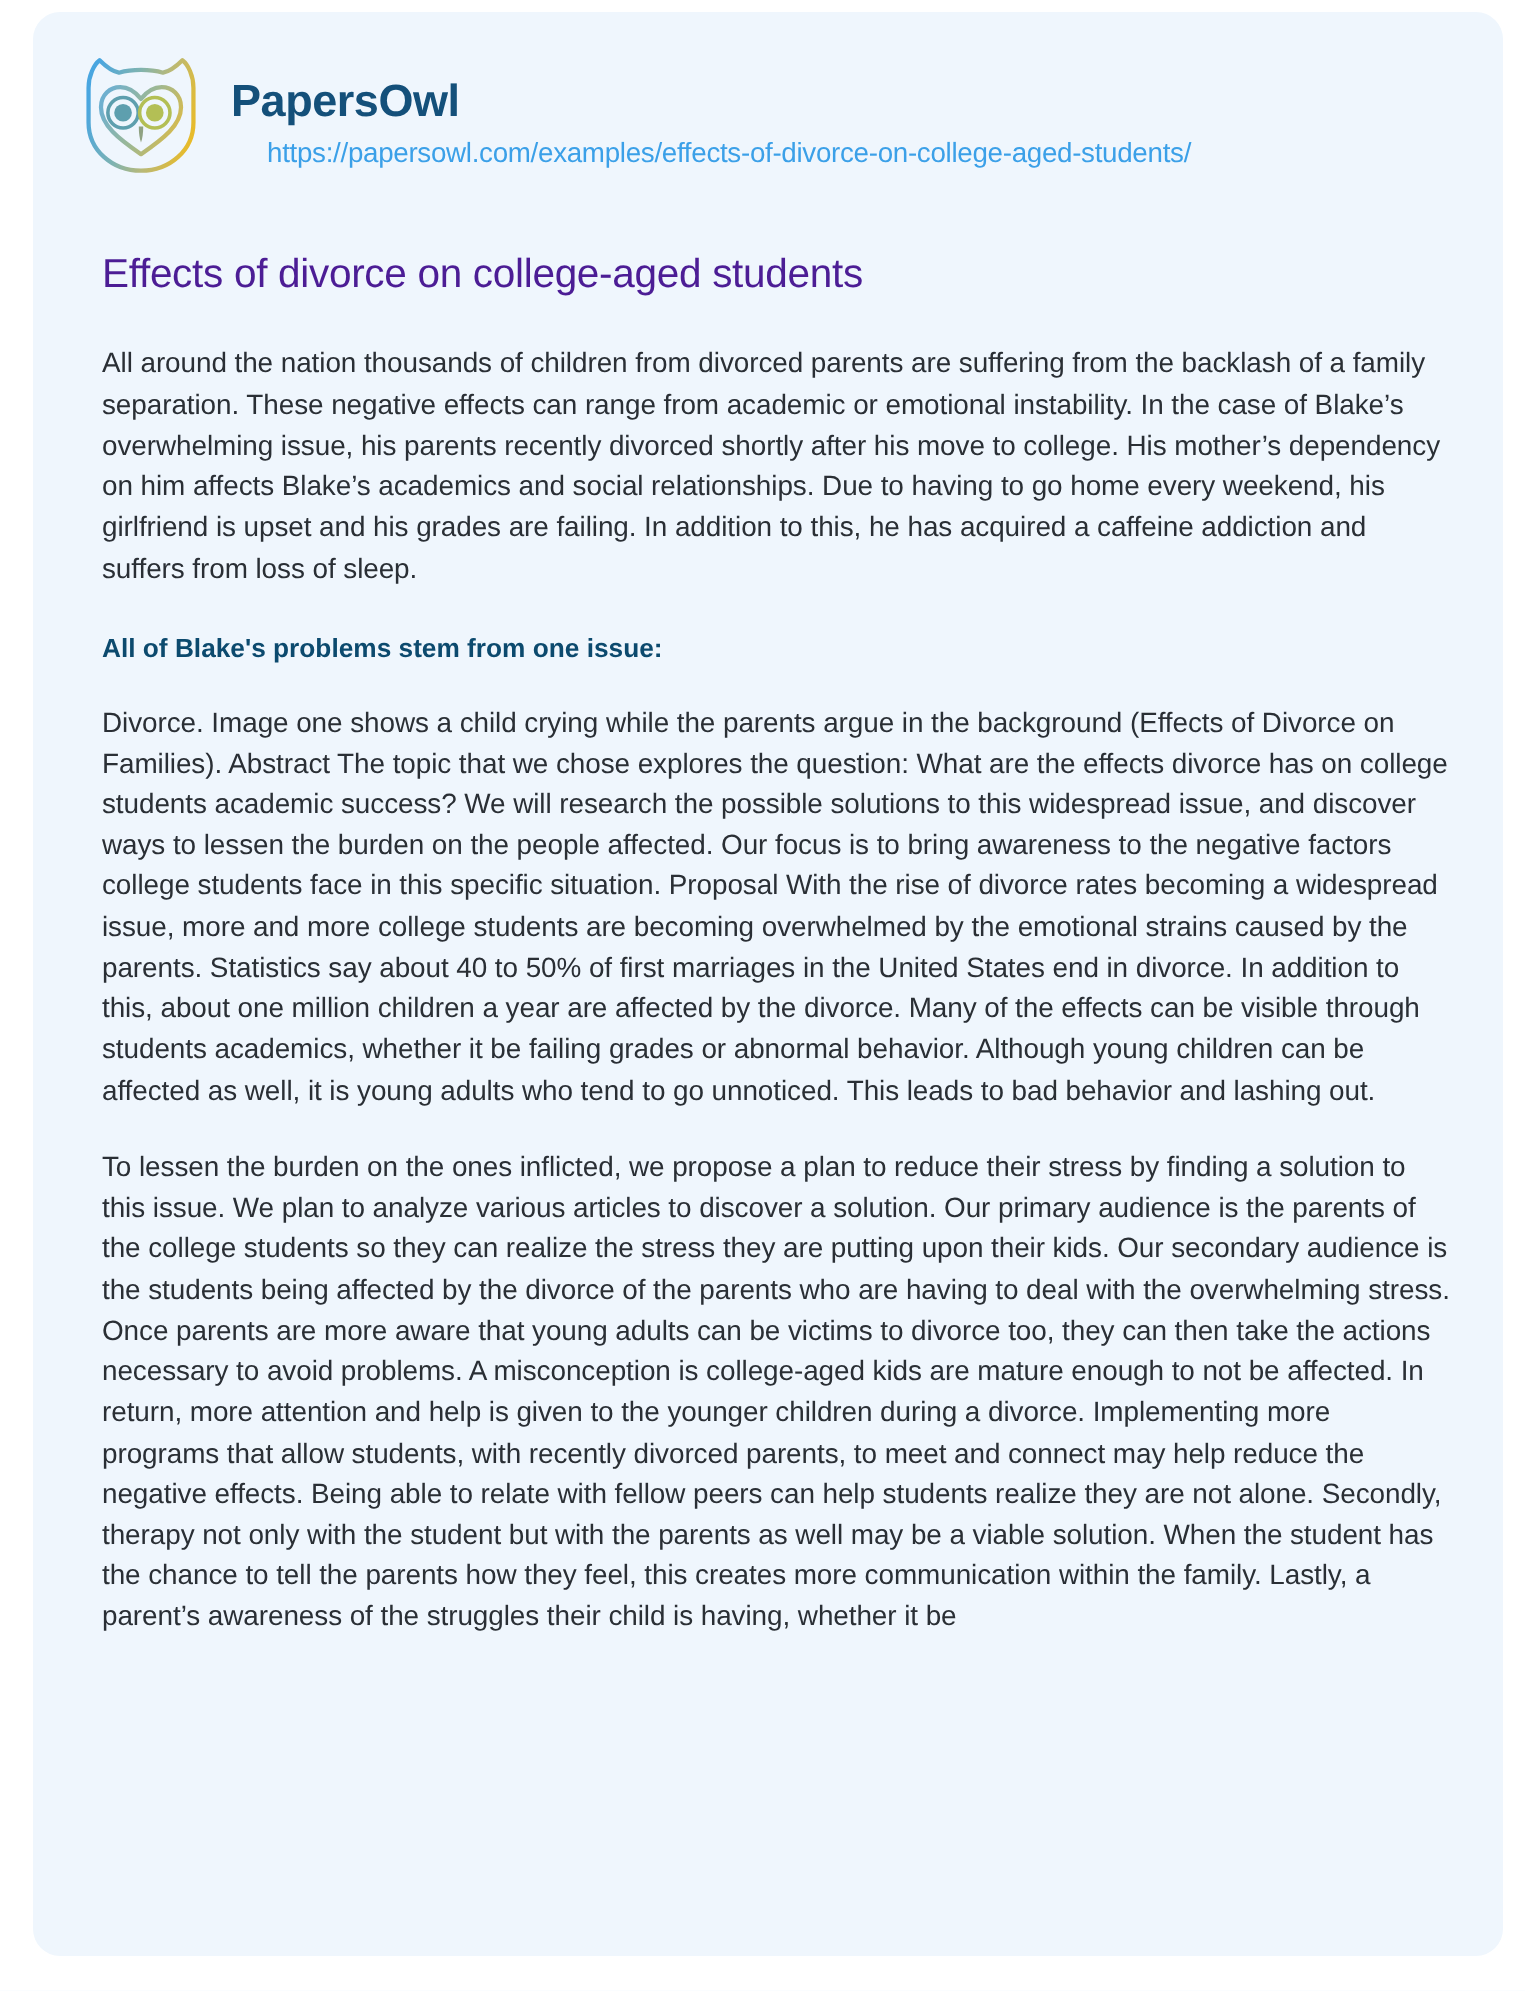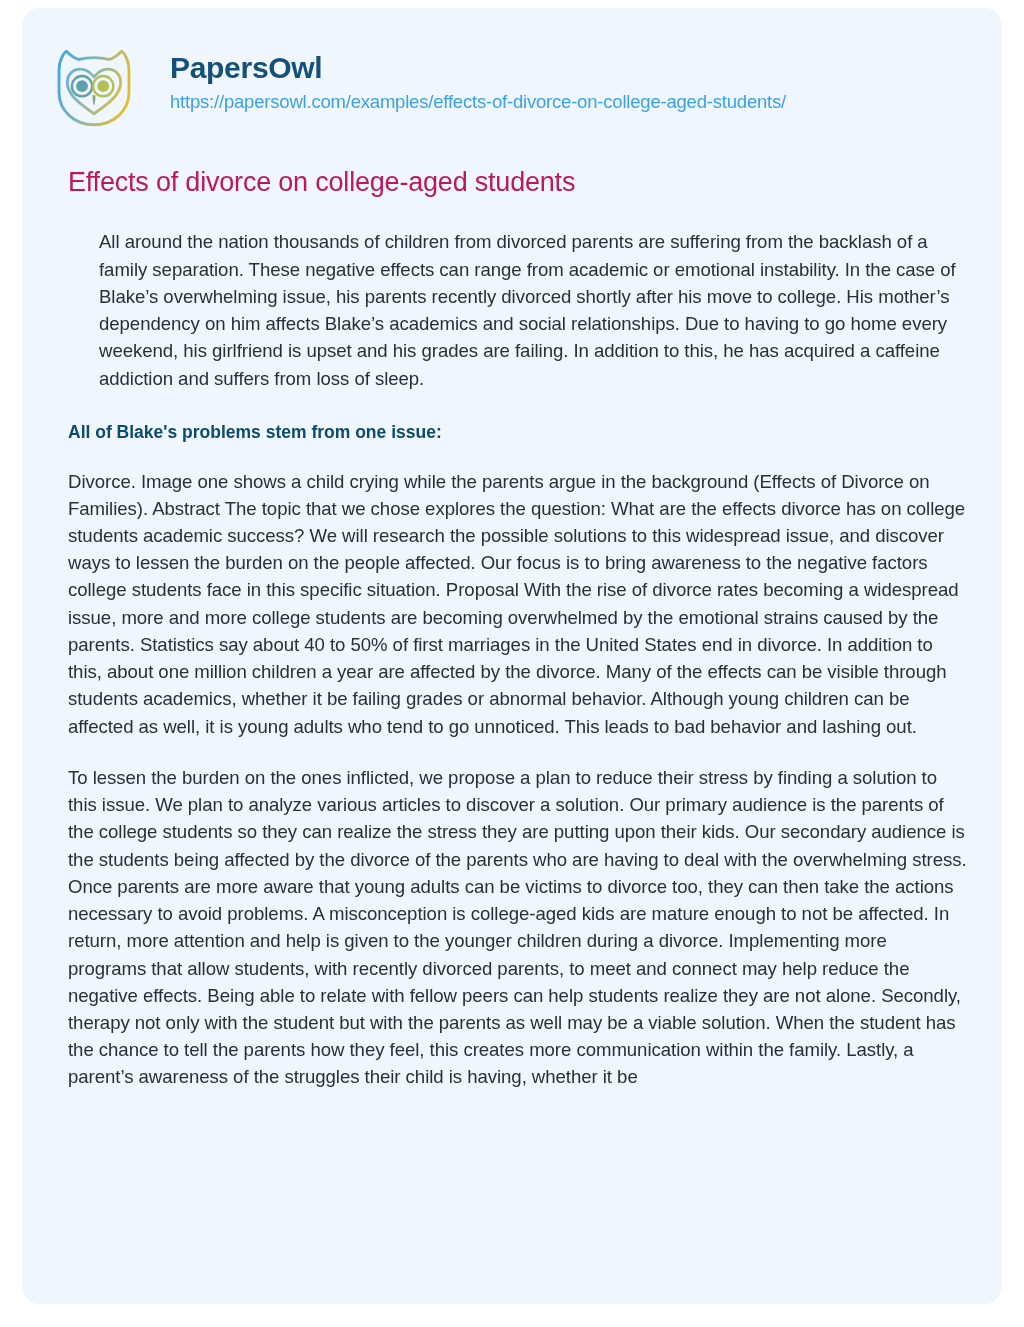--- a/index.html
+++ b/index.html
@@ -22,25 +22,24 @@
     height: 1296px;
     background: #eff6fd;
     border-radius: 18px;
     box-sizing: border-box;
     padding: 0;
   }
 
   
   .site-header {
     display: flex;
-    align-items: flex-start;
+    align-items: center;
     padding: 38px 0 0 26px;
     height: 104px;
     box-sizing: border-box;
-    gap: 16px;
   }
   .logo-mark {
     width: 92px;
     height: 92px;
     flex: 0 0 92px;
     margin-top: -4px;
   }
   .logo-mark svg { display: block; width: 92px; height: 92px; }
 
   .brand-block {
@@ -53,30 +52,31 @@
     color: #14507a;
     letter-spacing: -0.3px;
     line-height: 1.05;
   }
   .site-url {
     margin-top: 7px;
     font-size: 18.5px;
     color: #3ba0e8;
     line-height: 1.15;
     letter-spacing: -0.2px;
+    margin-left: 24px;
   }
 
   
   .article {
     padding: 0 34px 0 46px;
   }
   .doc-title {
     font-size: 27px;
     font-weight: normal;
-    color: #be185d;
+    color: #4c1d95;
     margin: 54px 0 0 0;
     line-height: 1.2;
     letter-spacing: -0.2px;
   }
   .section-heading {
     font-size: 21px;
     font-weight: bold;
     color: #111418;
     margin: 32px 0 0 0;
     line-height: 1.25;
@@ -88,21 +88,21 @@
     margin: 29px 0 0 0;
     line-height: 1.3;
   }
   .body-par {
     font-size: 18.6px;
     color: #2a2f35;
     line-height: 1.465;
     margin: 24px 0 0 0;
     letter-spacing: -0.05px;
   }
-  .body-par.first { margin-top: 30px; margin-left: 31px; }
+  .body-par.first { margin-top: 30px; }
 </style>
 </head>
 <body>
 
 <div class="page-card">
 
   <div class="site-header">
 
     <div class="logo-mark">
       <svg viewBox="0 0 100 100" xmlns="http://www.w3.org/2000/svg">

